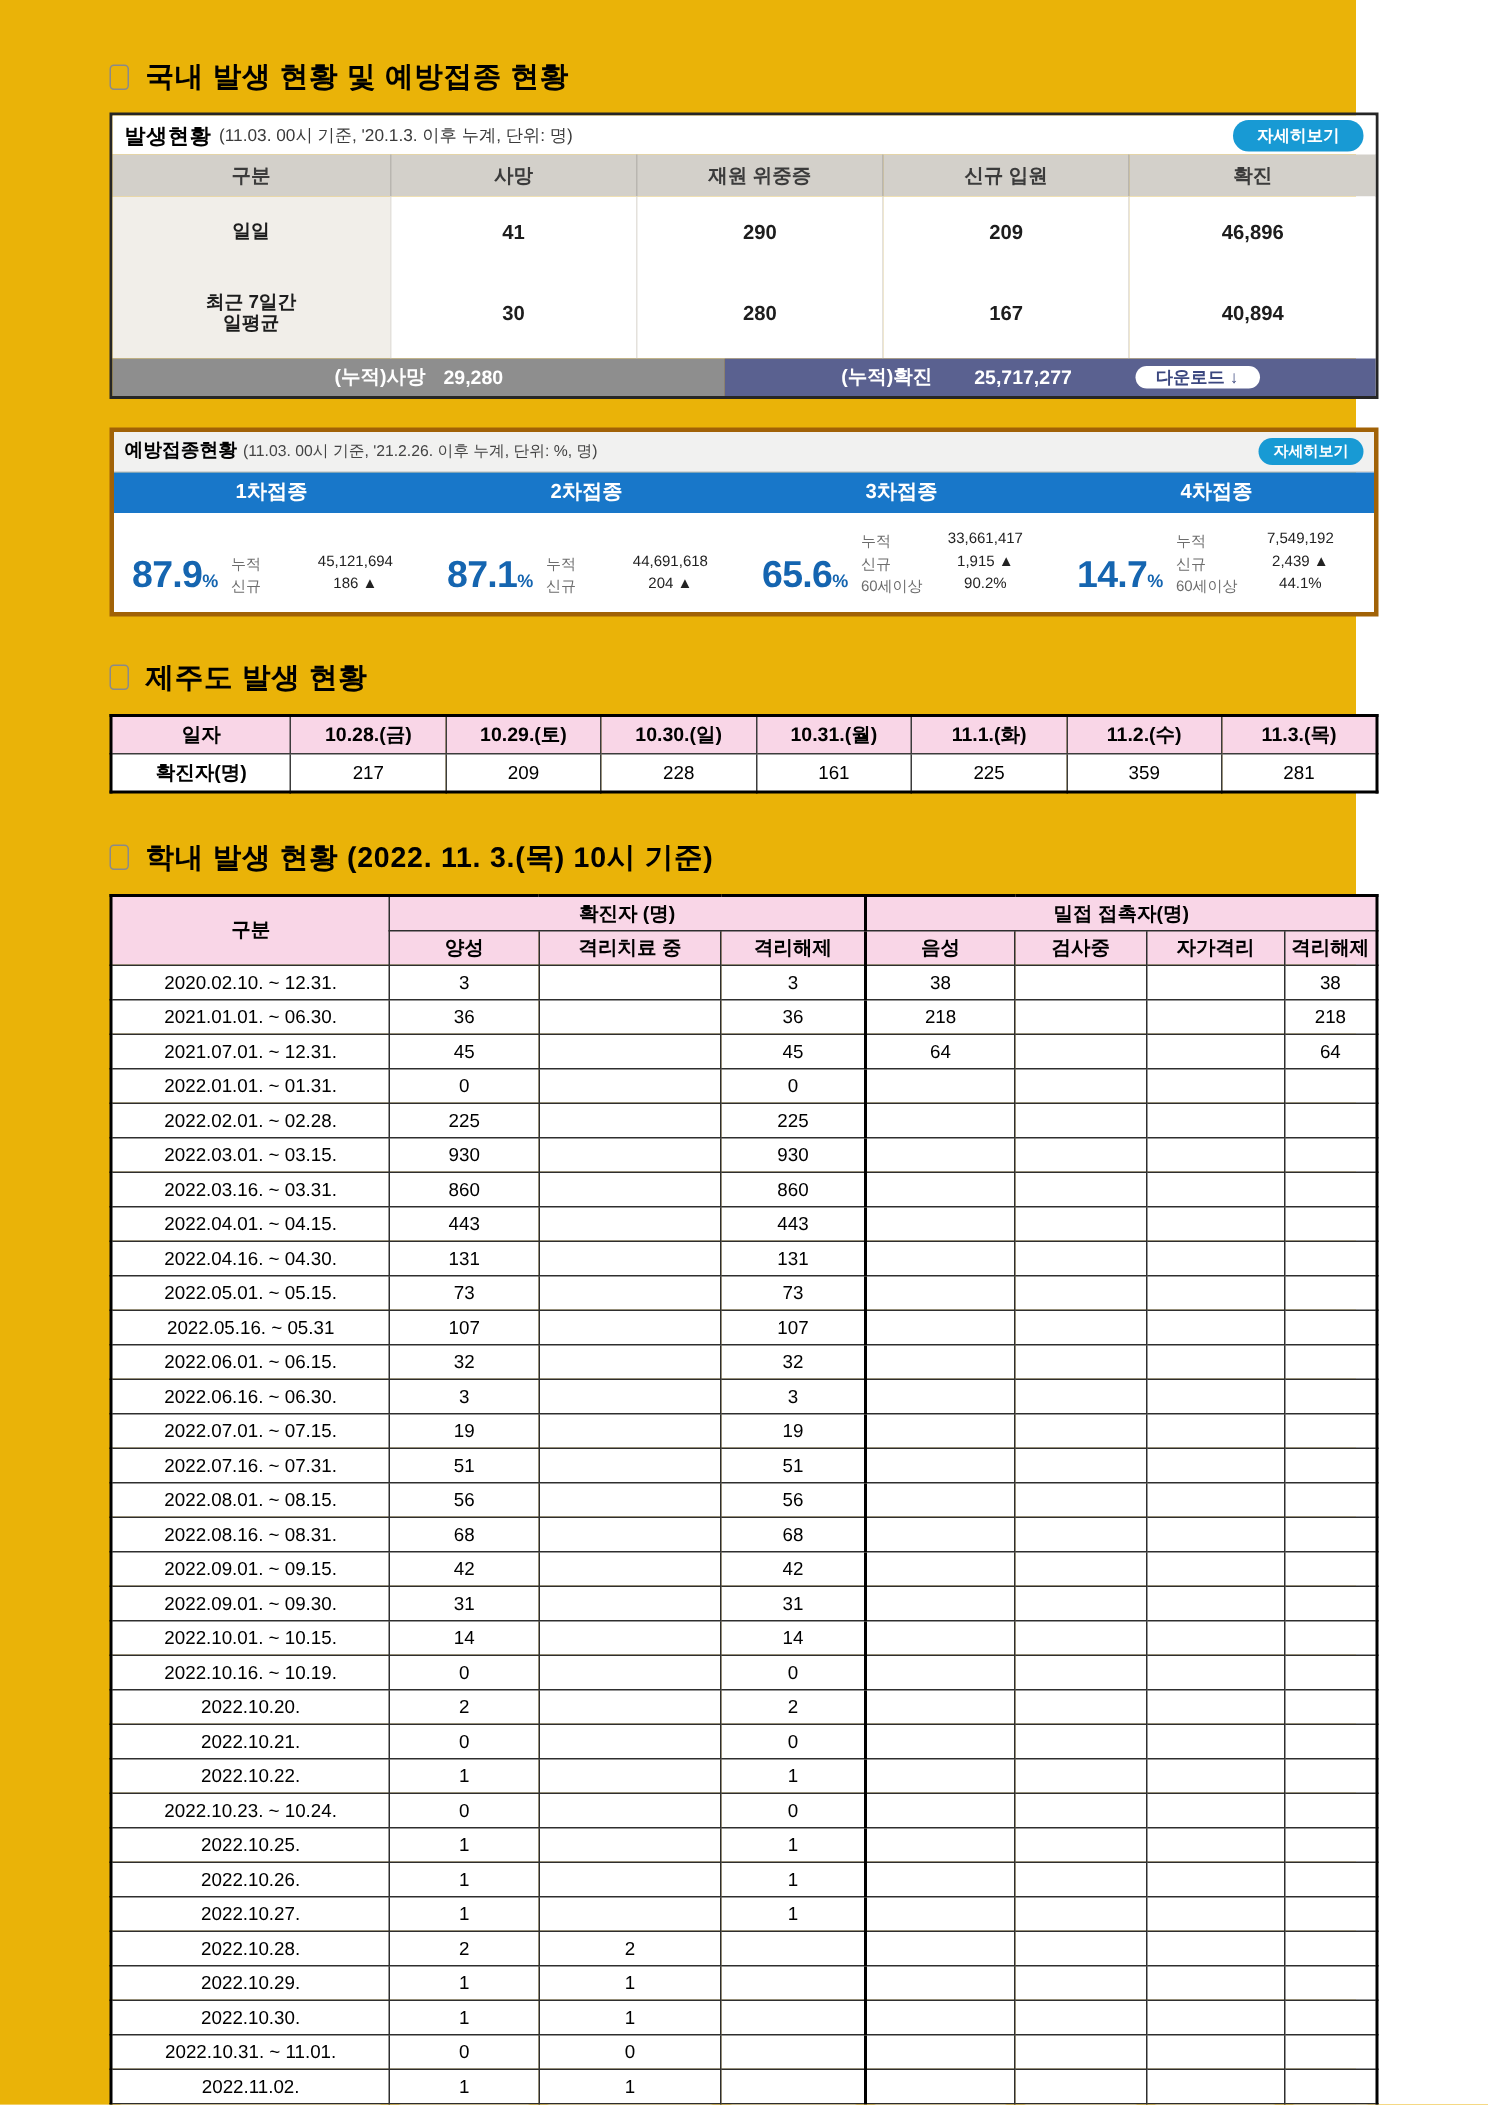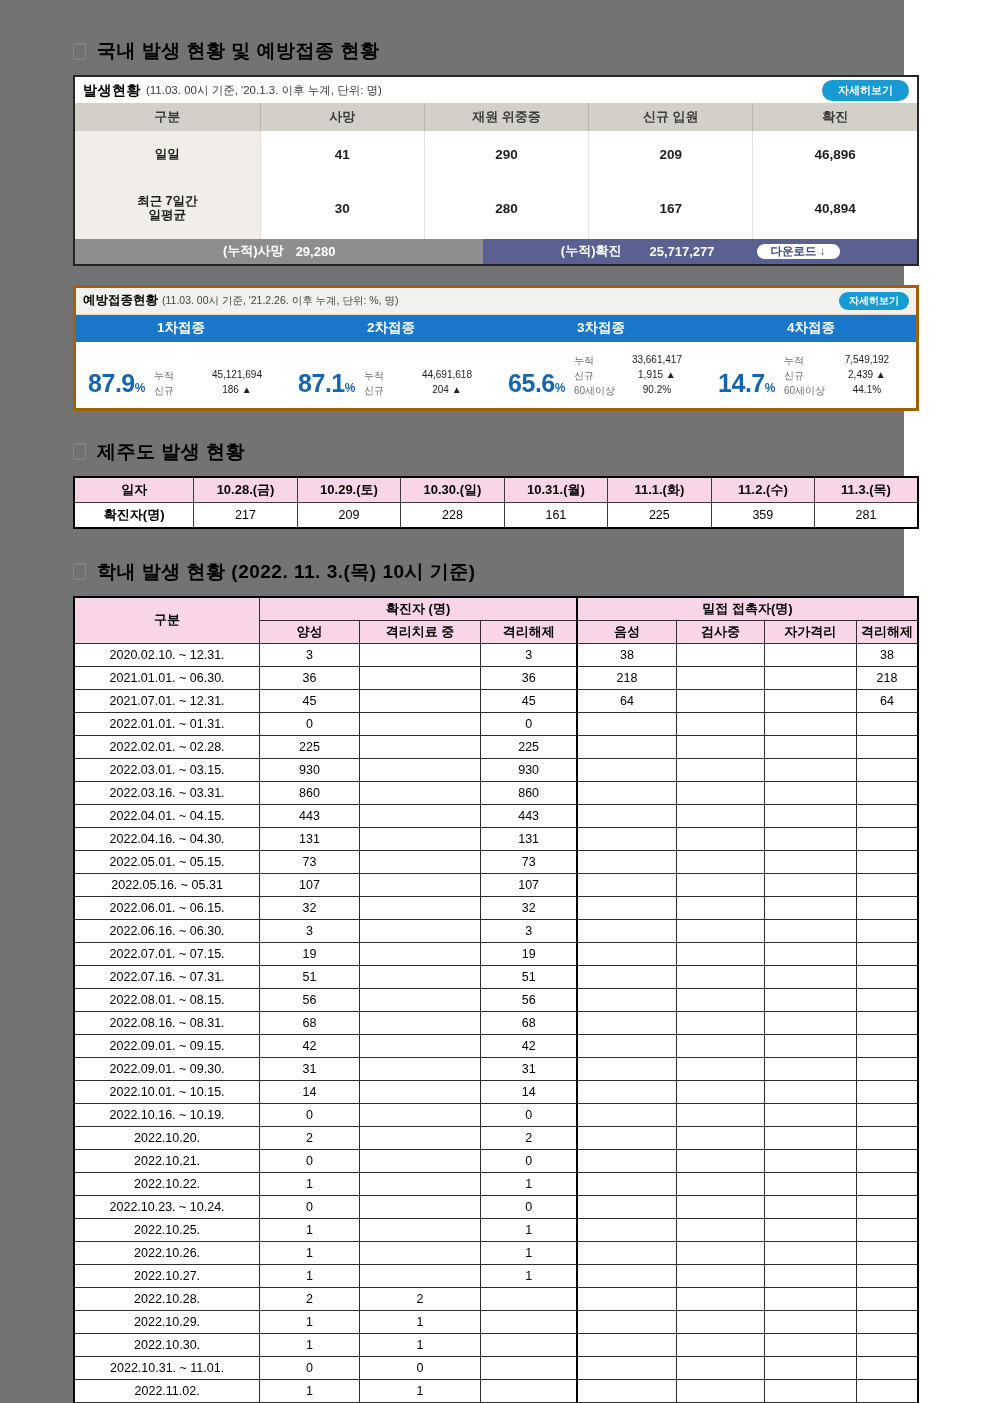--- a/index.html
+++ b/index.html
@@ -1,17 +1,17 @@
 <!DOCTYPE html>
 <html><head>
 <meta charset="utf-8">
 <style>
   * { margin:0; padding:0; box-sizing:border-box; }
   body { background:#fff; }
-  .page { width:904px; height:1403px; background:#737373; position:relative;
+  .page { width:904px; height:1403px; background:#eab308; position:relative;
           font-family:"Liberation Sans", sans-serif; color:#000; }
   .content { width:846px; margin-left:73px; padding-top:38px; }
 
   
   .sec-title { display:flex; align-items:center; gap:11px; font-size:19px; font-weight:bold;
                letter-spacing:.5px; margin-bottom:11px; }
   .chk { width:13px; height:17px; border:1.6px solid #8a8a8a; border-radius:3px; flex:0 0 auto; }
 
   
   .tA { border:2px solid #262626; }

